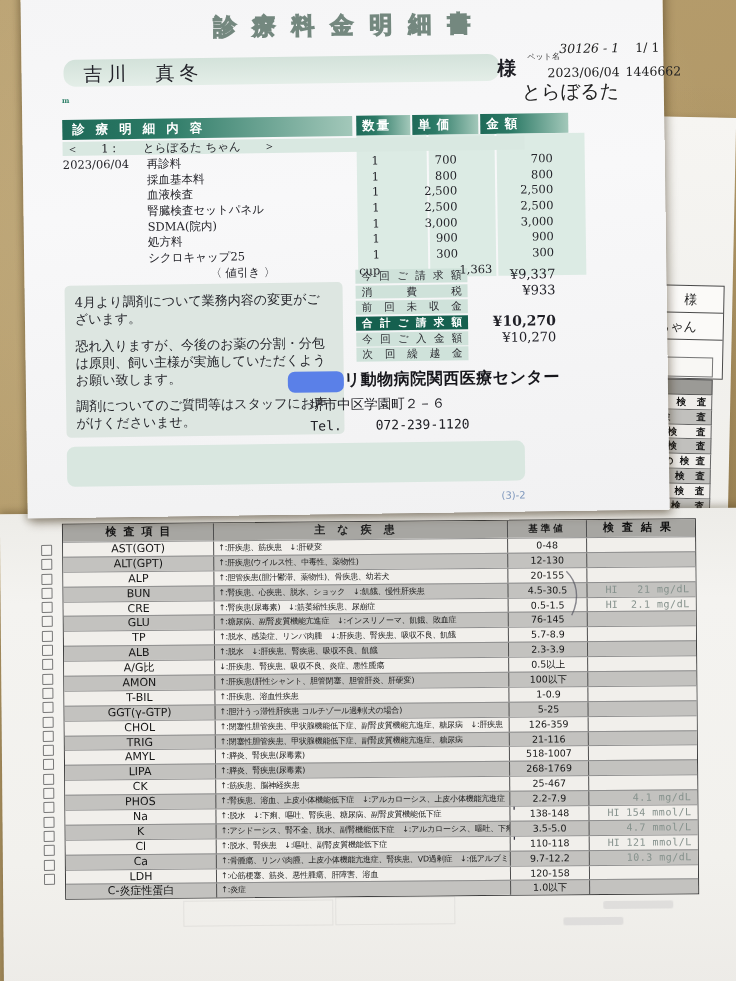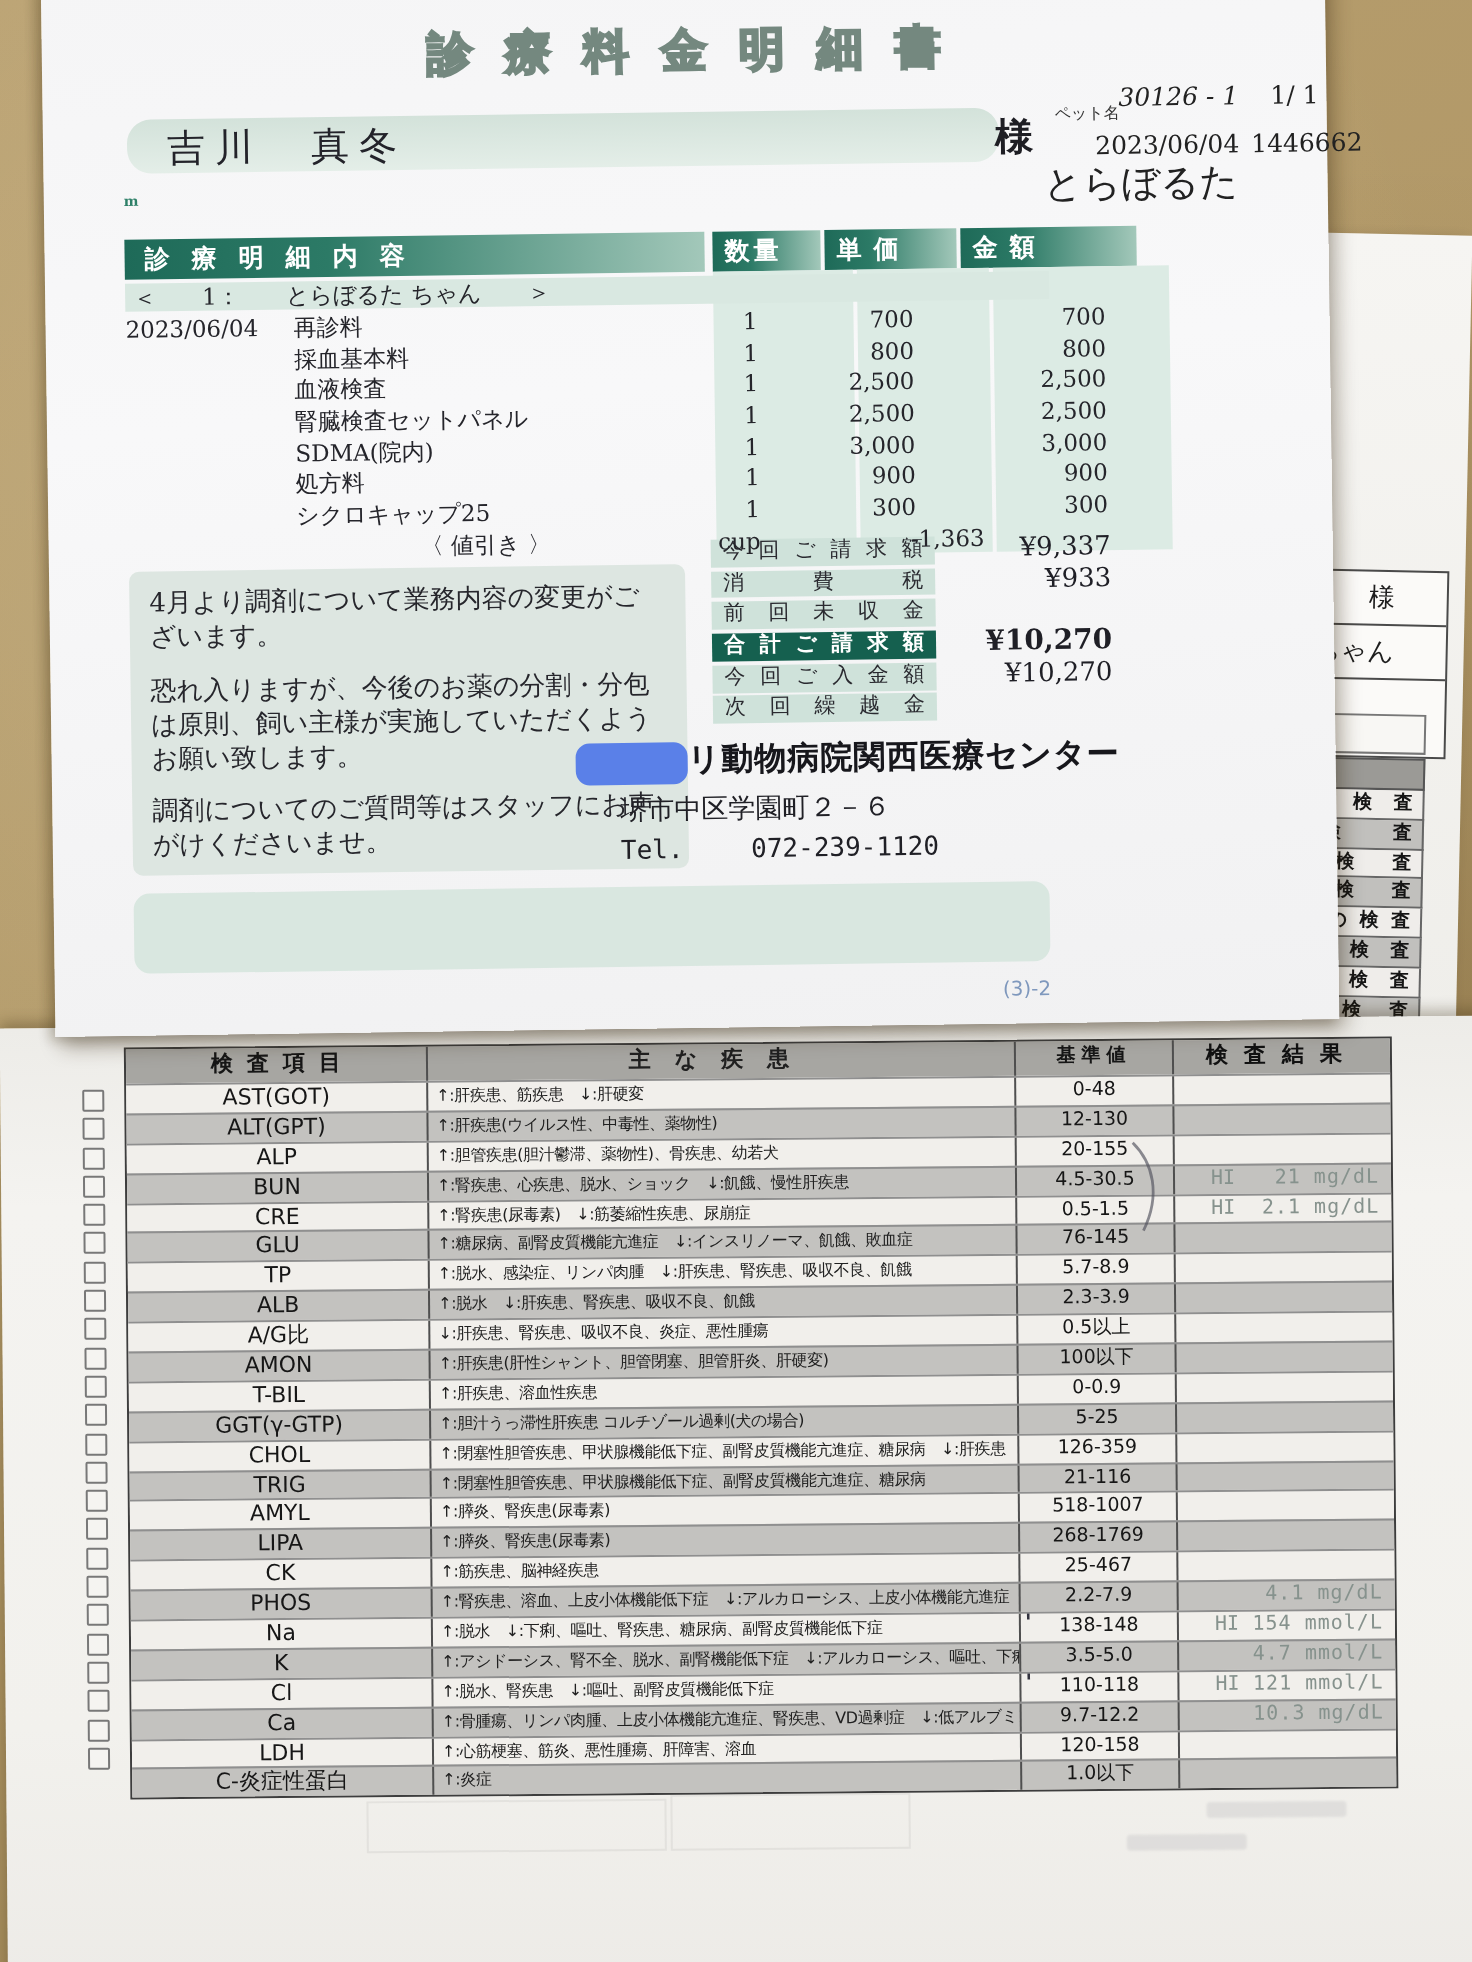--- a/index.html
+++ b/index.html
@@ -268,21 +268,21 @@
           </div>
           <div class="lab-row even">
             <div class="c-test">AMON</div>
             <div class="c-dis">↑:肝疾患(肝性シャント、胆管閉塞、胆管肝炎、肝硬変)</div>
             <div class="c-range">100以下</div>
             <div class="c-res"></div>
           </div>
           <div class="lab-row odd">
             <div class="c-test">T-BIL</div>
             <div class="c-dis">↑:肝疾患、溶血性疾患</div>
-            <div class="c-range">0-0.9</div>
+            <div class="c-range">1-0.9</div>
             <div class="c-res"></div>
           </div>
           <div class="lab-row even">
             <div class="c-test">GGT(γ-GTP)</div>
             <div class="c-dis">↑:胆汁うっ滞性肝疾患 コルチゾール過剰(犬の場合)</div>
             <div class="c-range">5-25</div>
             <div class="c-res"></div>
           </div>
           <div class="lab-row odd">
             <div class="c-test">CHOL</div>

